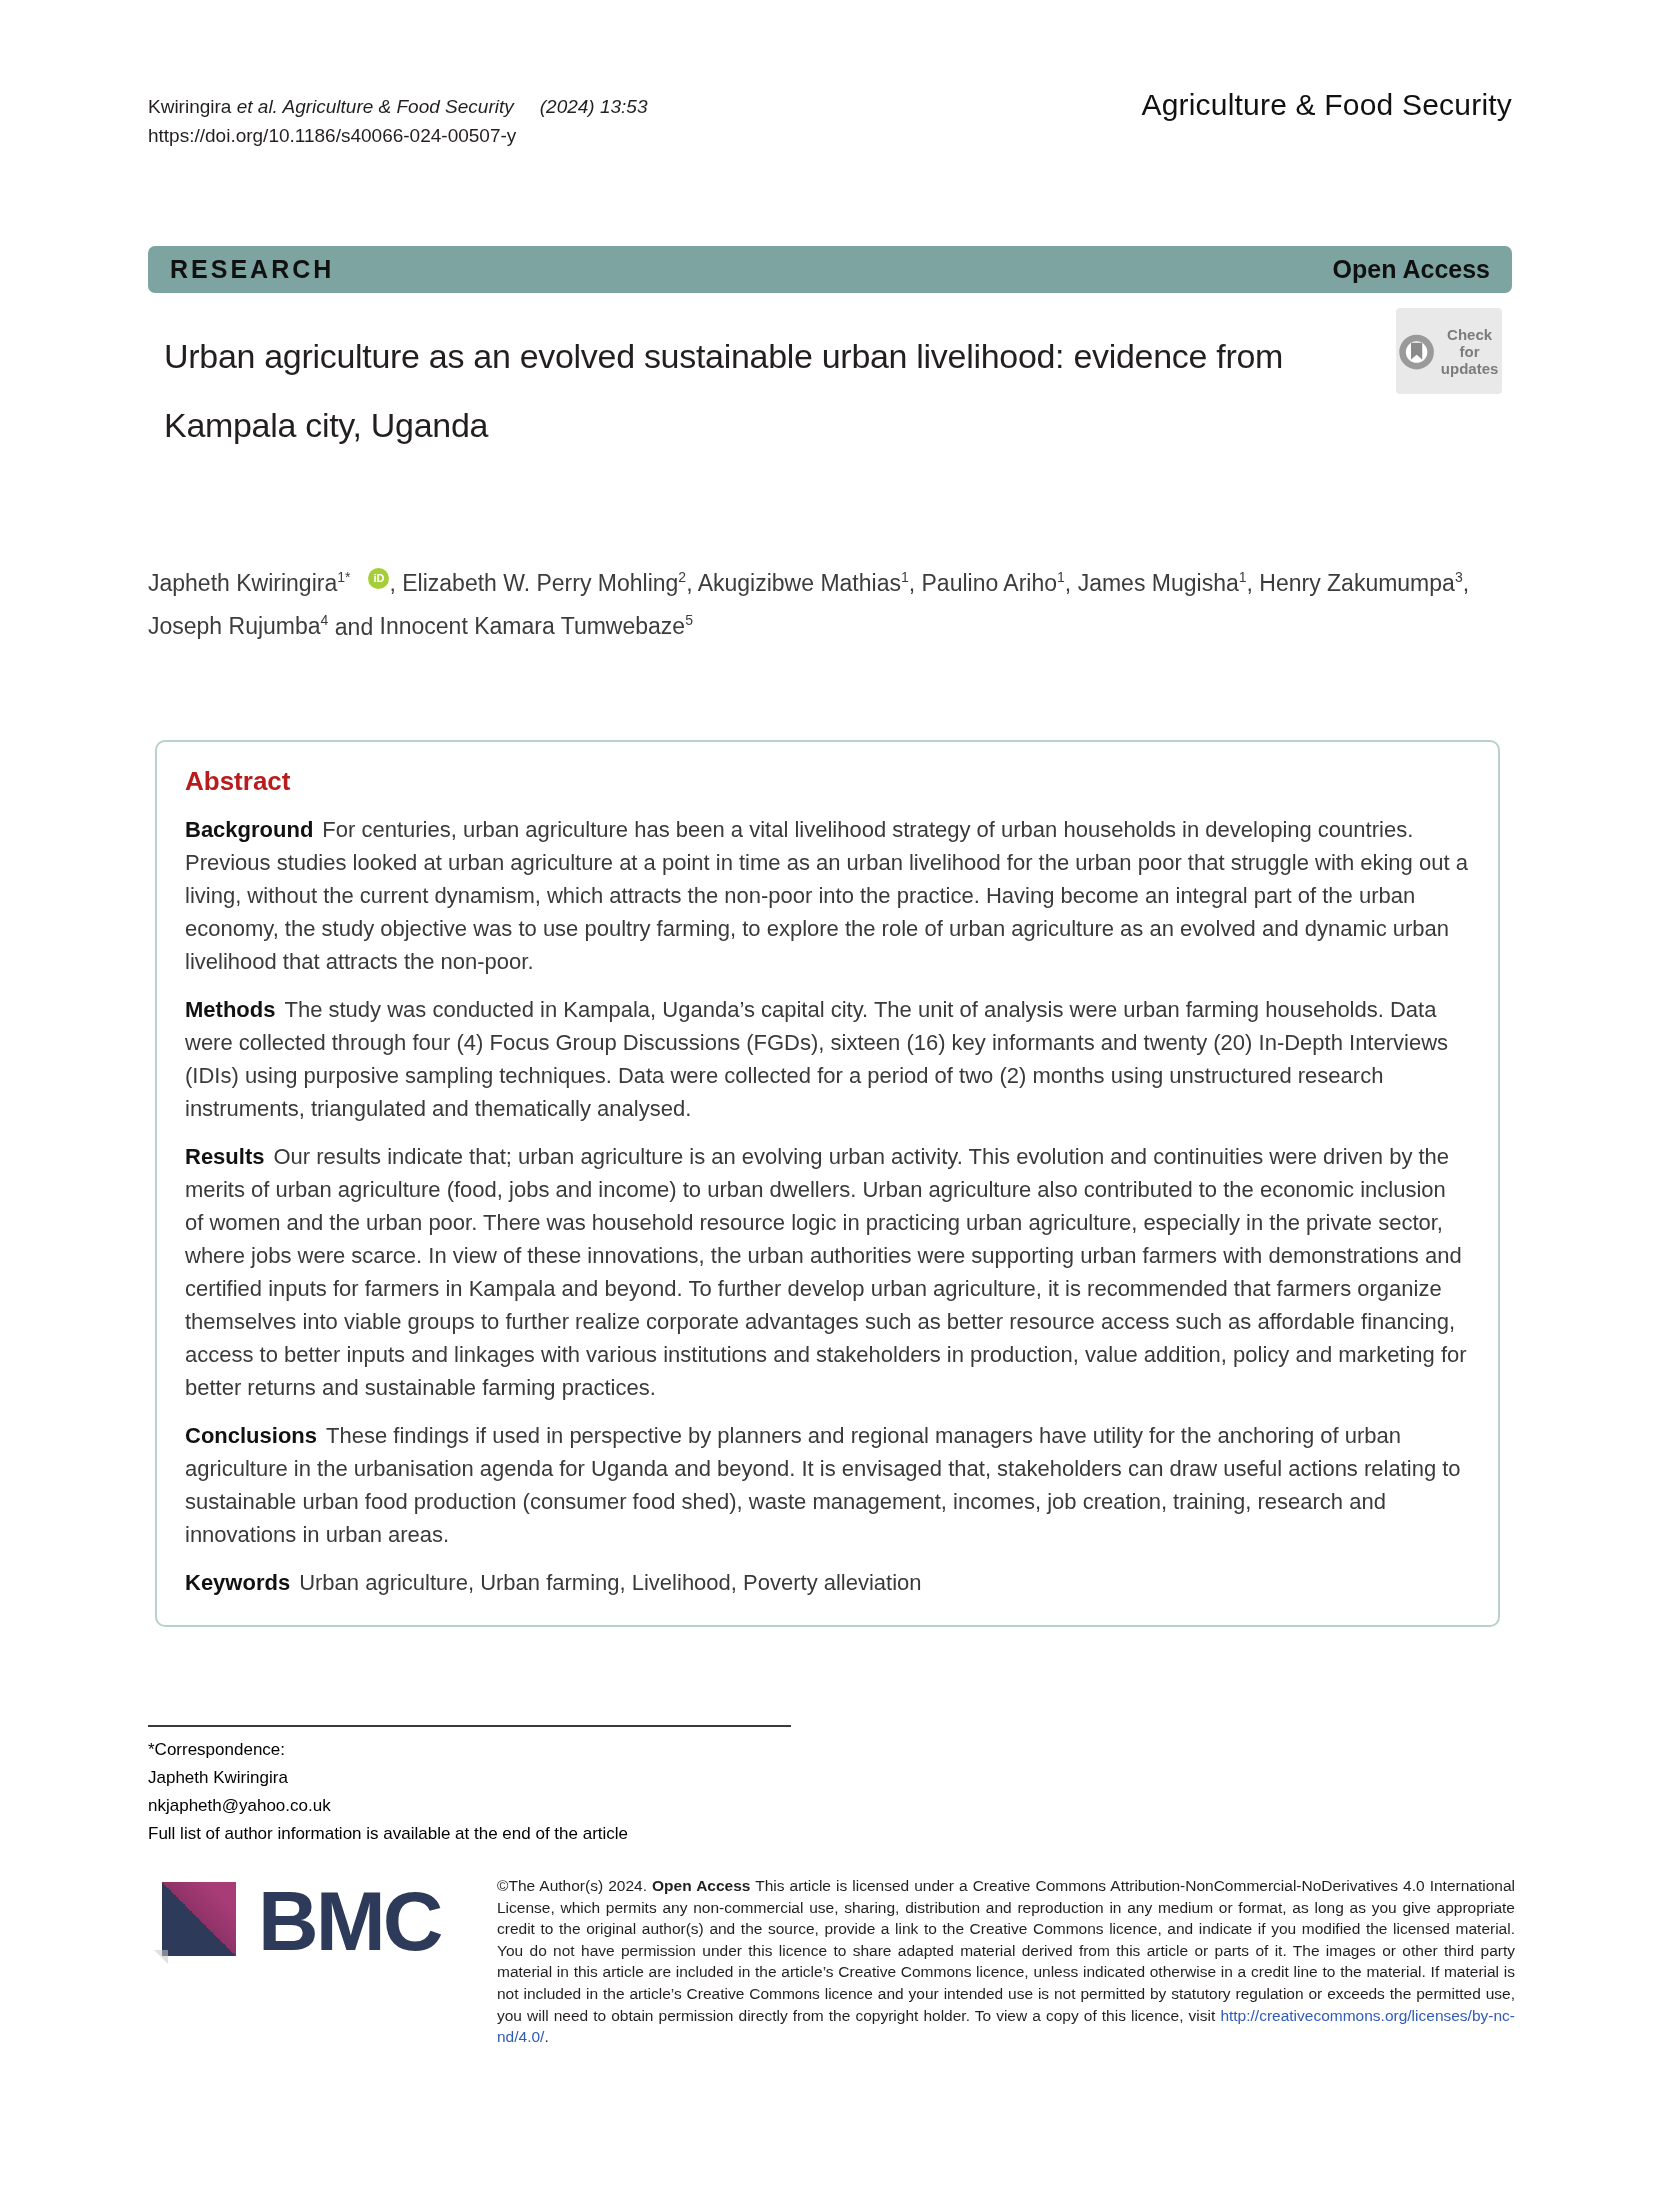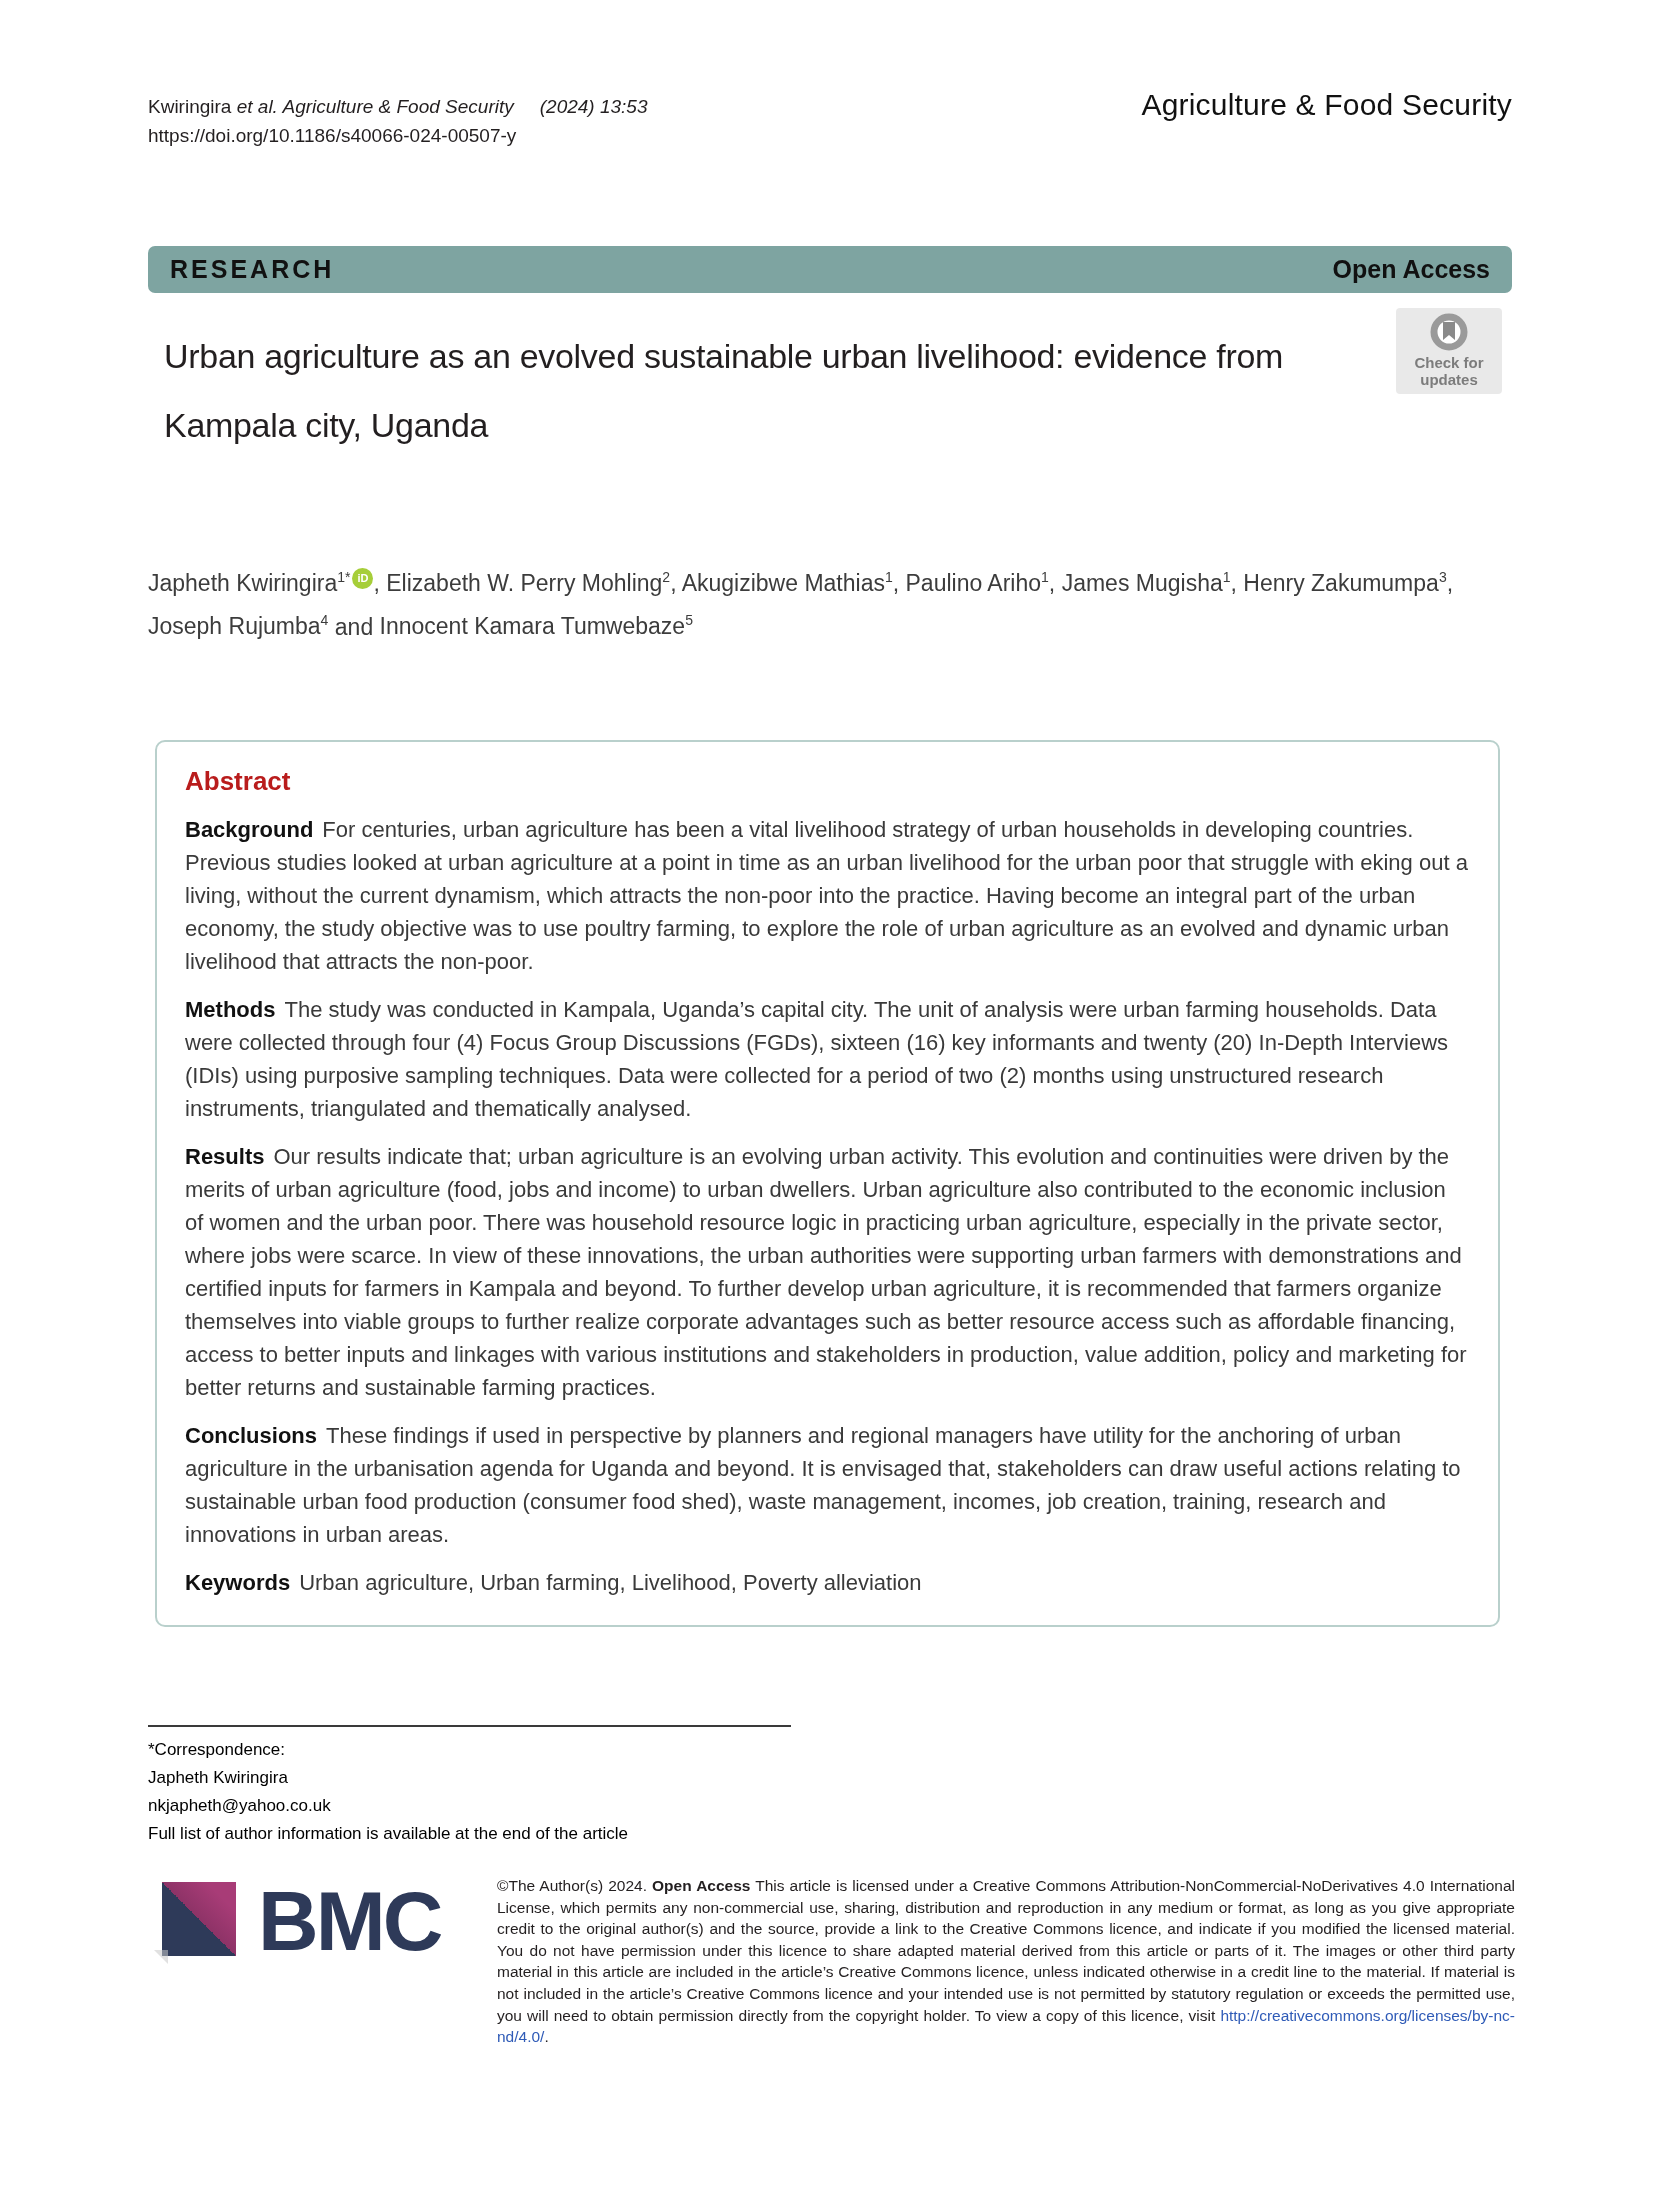--- a/index.html
+++ b/index.html
@@ -39,21 +39,21 @@
     gap: 24px;
   }
   .banner .kind { font-weight: 700; font-size: 25px; letter-spacing: 3px; color: #111111; }
   .banner .access { font-weight: 700; font-size: 25px; color: #111111; }
 
   
   .updates-badge {
     position: absolute; left: 1396px; top: 308px;
     width: 106px; height: 86px;
     background: #e9e9e9; border-radius: 4px;
-    display: flex; flex-direction: column; align-items: center;
+    display: flex; align-items: center;
     cursor: pointer;
   }
   .updates-badge svg { margin-top: 4px; }
   .updates-badge .txt {
     font-size: 15px; line-height: 17px; color: #7c7c7c; text-align: center; font-weight: 700;
   }
 
   
   .title {
     position: absolute; left: 148px; top: 322px;
@@ -64,21 +64,21 @@
   }
   .authors {
     position: absolute; left: 148px; top: 558px;
     width: 1330px;
     font-size: 23px; line-height: 38px; color: #3c3c3c;
   }
   .authors sup { font-size: 14px; }
   .orcid {
     display: inline-block; width: 21px; height: 21px; border-radius: 50%;
     background: #A6CE39; color: #ffffff; font-size: 11px; font-weight: 700;
-    text-align: center; line-height: 21px; vertical-align: super; margin-left: 2px;
+    text-align: center; line-height: 21px; vertical-align: super; margin-left: 18px;
     cursor: pointer;
   }
 
   
   .abstract {
     position: absolute; left: 155px; top: 740px;
     width: 1345px;
     border: 2px solid #B9D0CC; border-radius: 10px;
     padding: 24px 28px 26px 28px;
     background: #ffffff;

